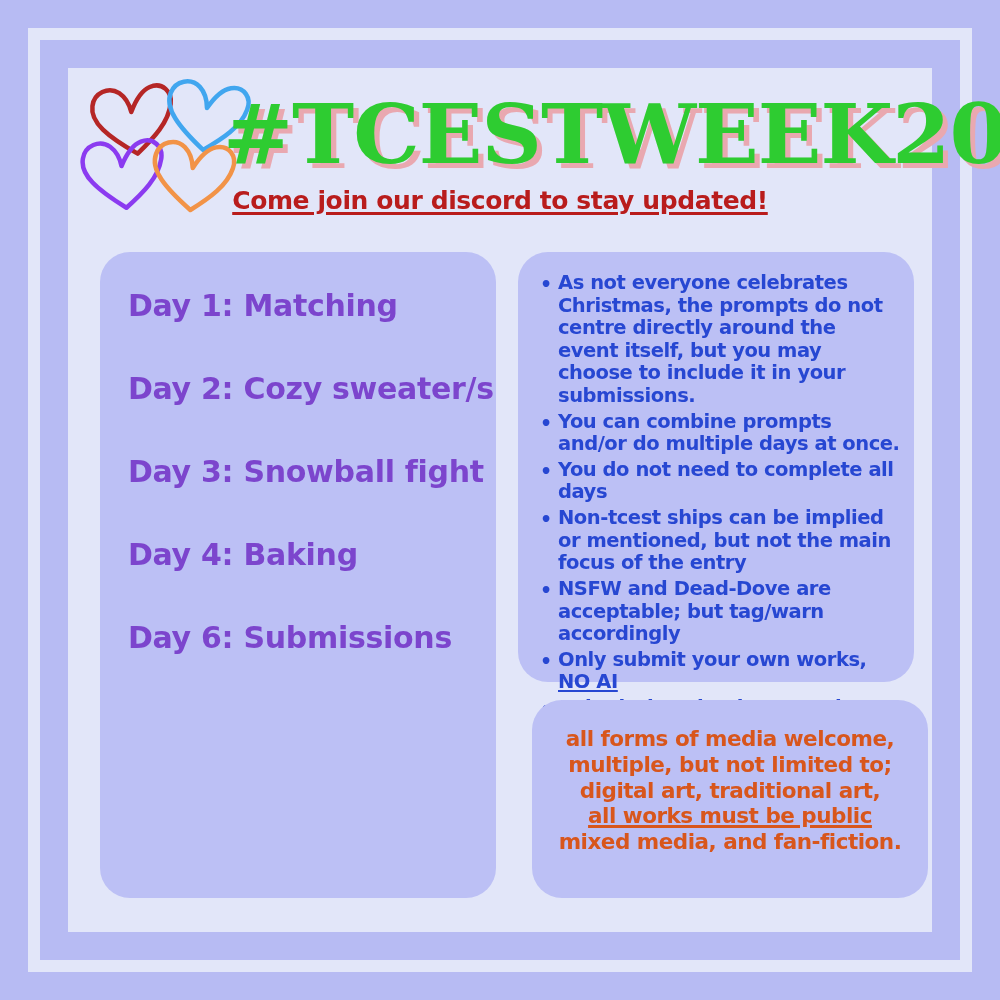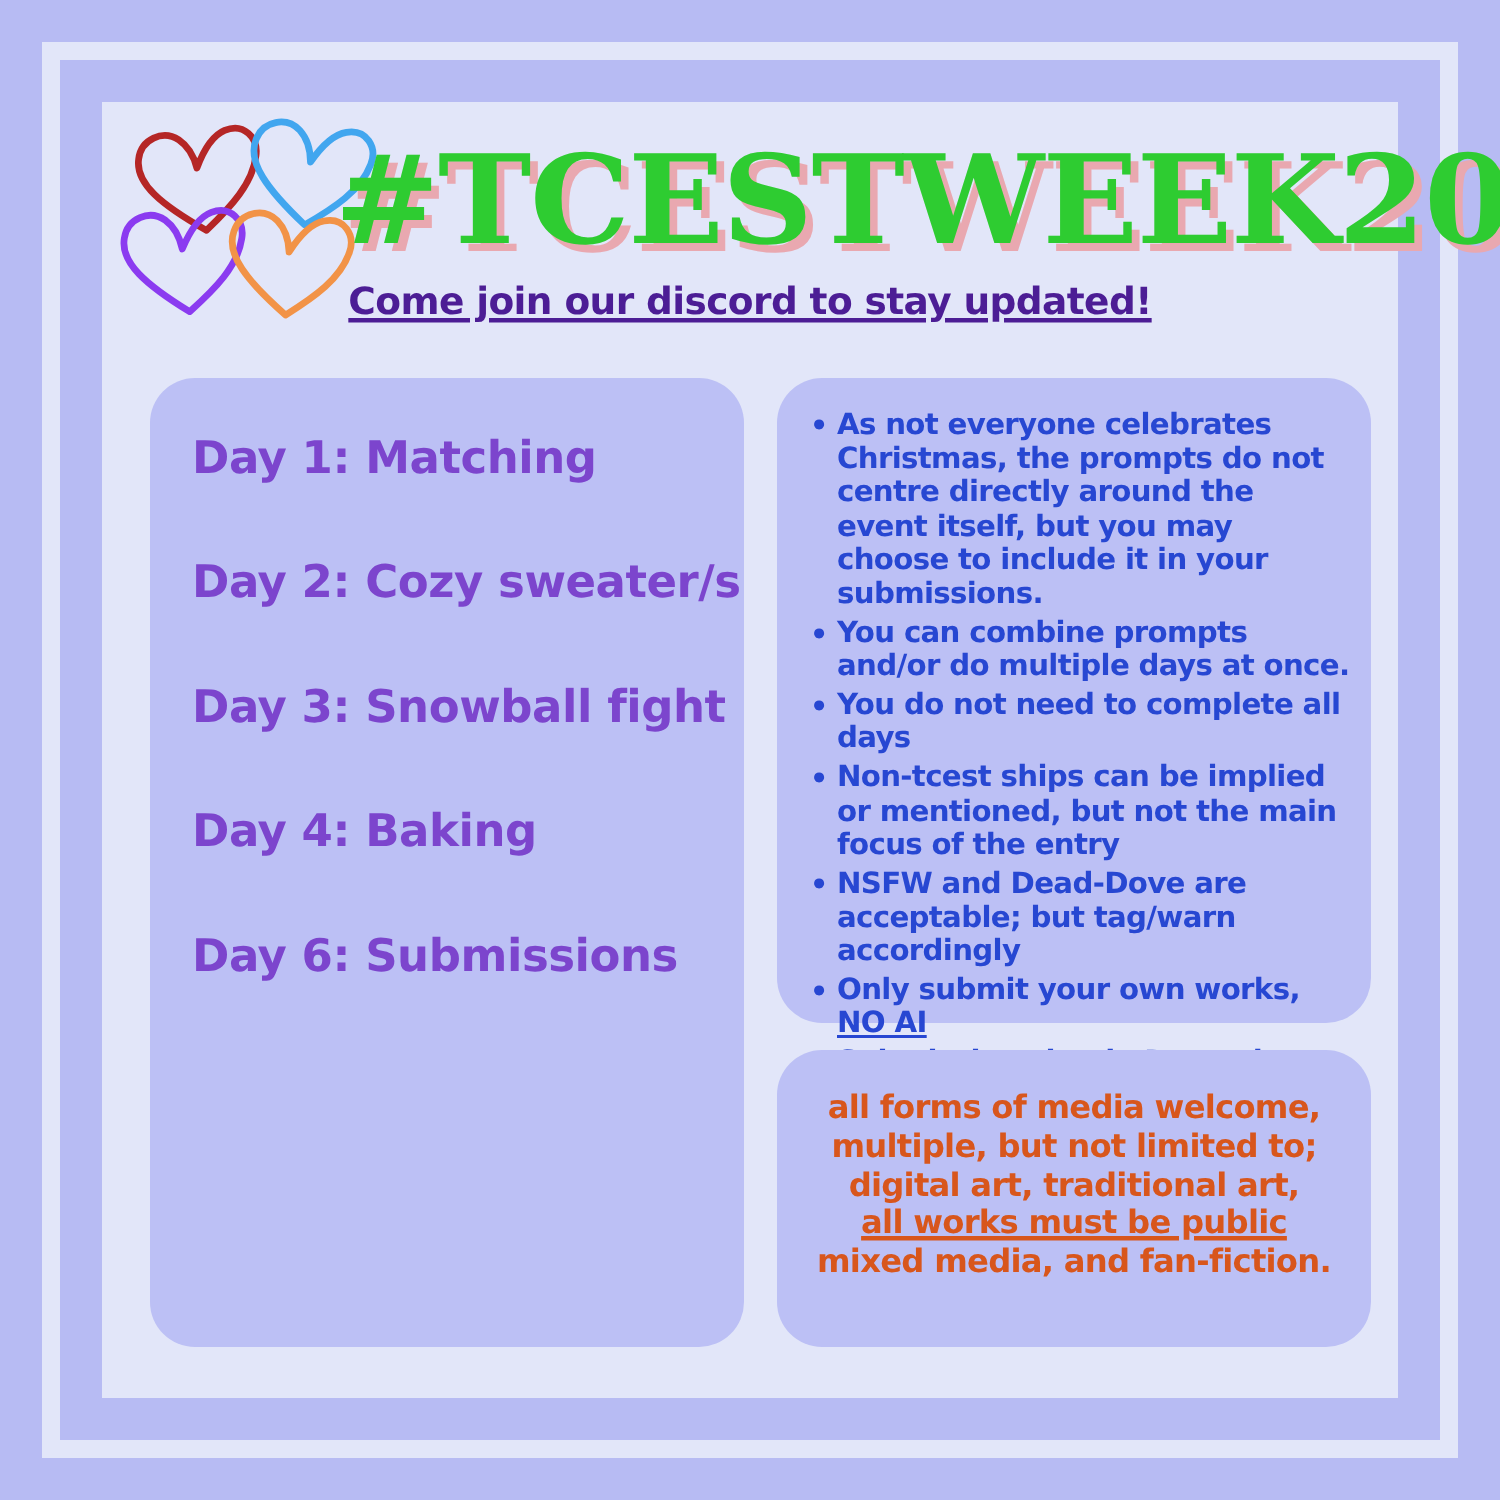--- a/index.html
+++ b/index.html
@@ -49,41 +49,41 @@
     line-height:1;
     transform:scaleX(1.02);
     transform-origin:left center;
   }
   .subtitle{
     position:absolute;left:0;top:118px;width:864px;
     text-align:center;
     font-family:"DejaVu Sans", sans-serif;
     font-weight:700;
     font-size:25px;
-    color:#4c1d95;
+    color:#b91c1c;
     text-decoration:underline;
     text-decoration-thickness:3px;
     text-underline-offset:3px;
     letter-spacing:-0.4px;
   }
 
   
   .panel{
     position:absolute;
     background:#bcc0f5;
     border-radius:30px;
   }
   .panel-days{
     left:32px;top:184px;width:396px;height:646px;
   }
   .panel-rules{
     left:450px;top:184px;width:396px;height:430px;
   }
   .panel-media{
-    left:450px;top:632px;width:396px;height:198px;
+    left:464px;top:632px;width:396px;height:198px;
   }
 
   .days-list{
     list-style:none;margin:0;padding:36px 0 0 0;
   }
   .day-item{
     font-family:"DejaVu Sans", sans-serif;
     font-weight:700;
     font-size:30px;
     color:#7c45cd;

